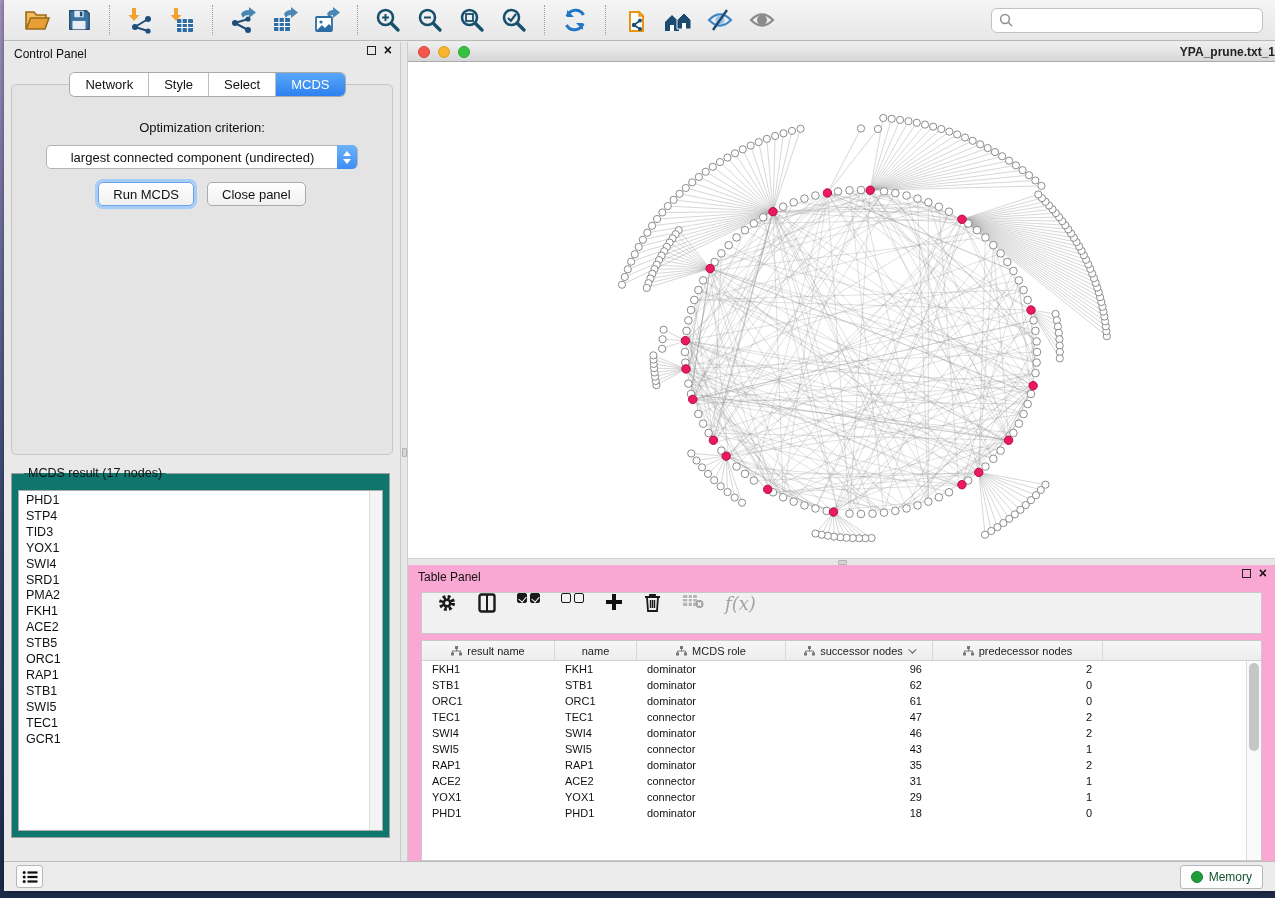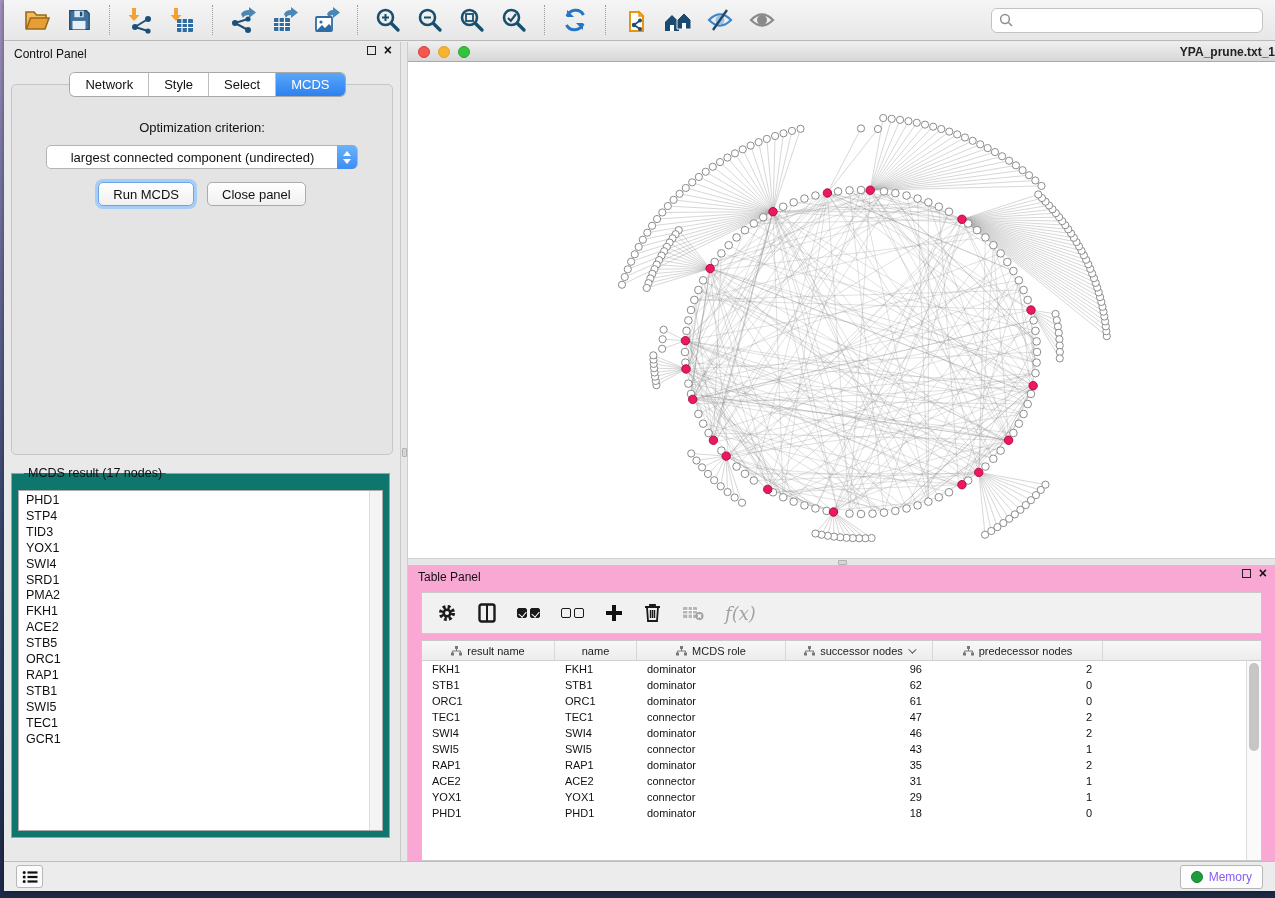--- a/index.html
+++ b/index.html
@@ -76,21 +76,21 @@
   .net-title { font-size:12px; color:#222; font-weight:bold; }
   .net-canvas { flex:1; background:#fff; position:relative; overflow:hidden; }
   .net-canvas svg { position:absolute; left:0; top:0; }
 
   .h-splitter { height:7px; background:#e6e6e6; position:relative; border-top:1px solid #d0d0d0; }
   .h-handle { position:absolute; left:50%; top:1px; width:9px; height:5px; margin-left:-4px; background:#d6d6d6; border:1px solid #b2b2b2; border-radius:1px; }
 
   
   .table-panel { flex:1; display:flex; flex-direction:column; background:#f9a8d4; min-height:0; }
   .tp-toolbar { margin:3px 13px 0 13px; height:42px; background:#f1f1f1; border:1px solid #c9c9c9;
-    display:flex; align-items:center; gap:21px; padding:0 15px; }
+    display:flex; align-items:flex-start; gap:21px; padding:0 15px; }
   .tp-icon { display:flex; align-items:center; justify-content:center; cursor:default; }
   .cb-pair { display:flex; gap:3px; }
   .cb { width:10px; height:10px; border:1.6px solid #1a1a1a; border-radius:2px; position:relative; }
   .cb.checked { background:#1a1a1a; }
   .cb.checked::after { content:""; position:absolute; left:1.5px; top:0.5px; width:4px; height:6px;
     border:solid #fff; border-width:0 1.6px 1.6px 0; transform:rotate(40deg); }
   .fx-label { font-family:"DejaVu Serif", serif; font-style:italic; font-size:18px; color:#a3a3a3; }
 
   .tp-tablewrap { margin:6px 13px 0 13px; flex:1; background:#fff; border:1px solid #c9c9c9; position:relative; overflow:hidden; min-height:0; }
   .tbl-header { display:grid; grid-template-columns:133px 82px 149px 147px 170px 1fr; height:20px;
@@ -106,21 +106,21 @@
   .tbl-thumb { position:absolute; top:2px; left:2px; width:10px; height:88px; background:#c6c6c6; border-radius:5px; }
 
   .tp-tabs { height:31px; display:flex; justify-content:center; align-items:center; }
 
   
   .statusbar { position:absolute; bottom:0; left:0; right:0; height:30px; background:#ececec;
     border-top:1px solid #bdbdbd; display:flex; align-items:center; padding:0 12px; }
   .menu-btn { width:27px; height:23px; background:#fbfbfb; border:1px solid #b7b7b7; border-radius:3px;
     display:flex; align-items:center; justify-content:center; cursor:default; }
   .memory-btn { margin-left:auto; height:24px; padding:0 10px; background:#fdfdfd; border:1px solid #b7b7b7; border-radius:3px;
-    display:flex; align-items:center; gap:6px; font-size:12px; color:#8b5cf6; cursor:default; }
+    display:flex; align-items:center; gap:6px; font-size:12px; color:#14532d; cursor:default; }
   .mem-dot { width:12px; height:12px; border-radius:50%; background:#1e9e3a; border:1px solid #15802c; }
 </style>
 </head>
 <body>
 
 <div class="app">
 
   <div class="toolbar">
     <div class="tb-btn">
       <svg width="28" height="28" viewBox="0 0 28 28">

